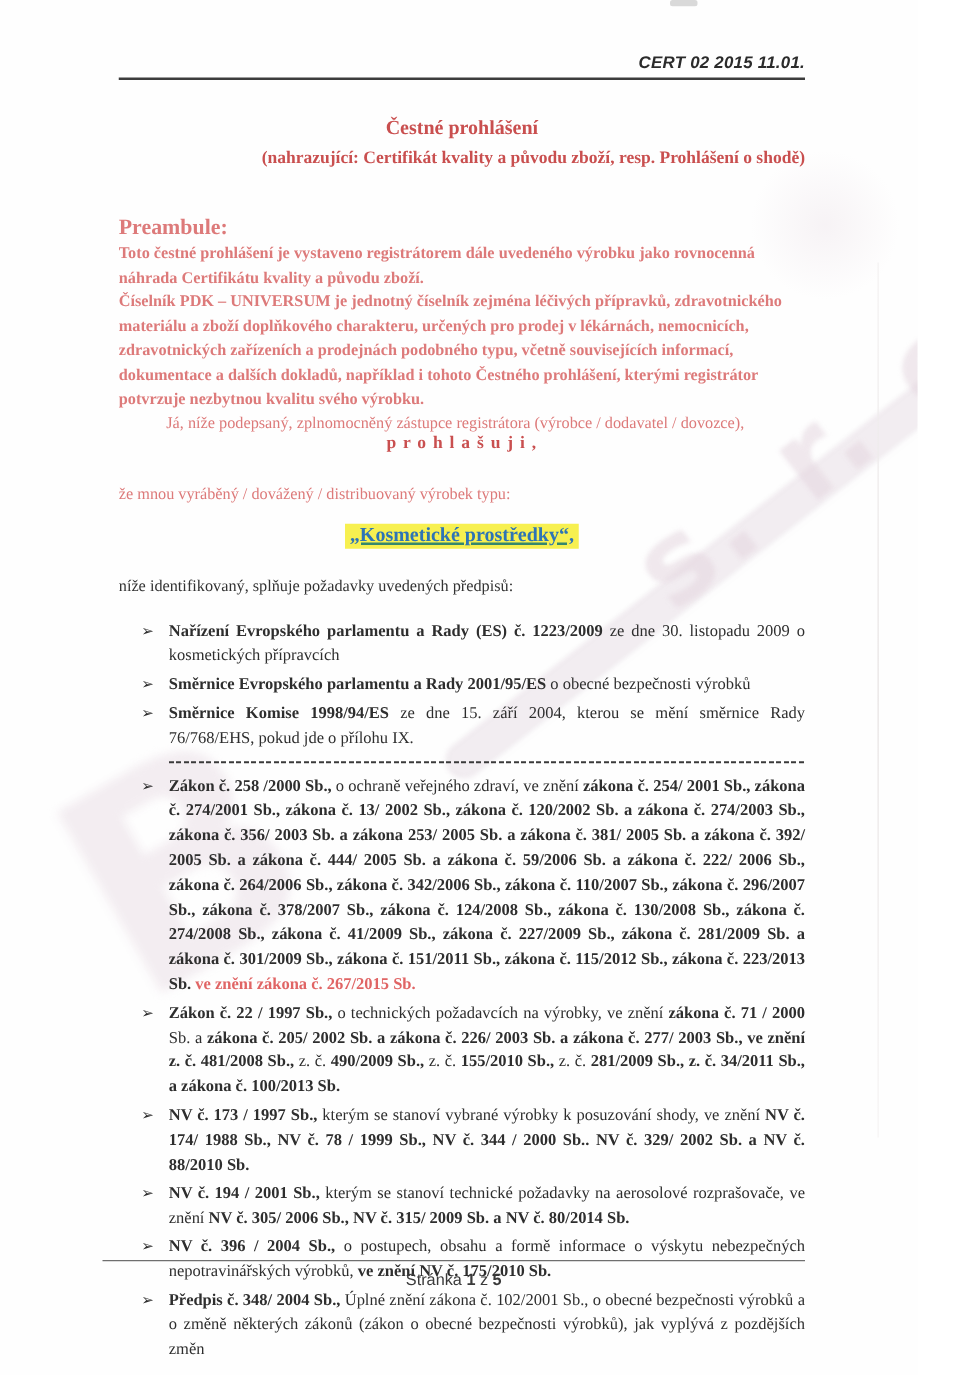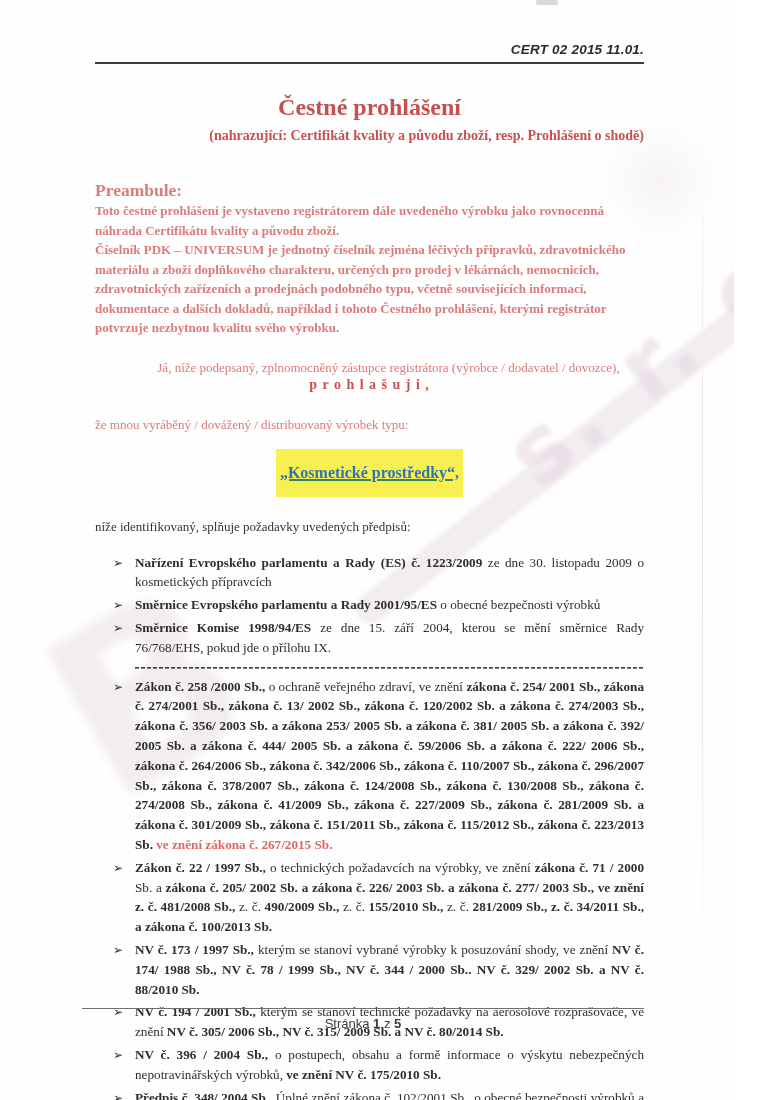--- a/index.html
+++ b/index.html
@@ -46,51 +46,51 @@
   
   .doc-code{
     text-align:right;font-family:"Liberation Sans",sans-serif;
     font-style:italic;font-weight:bold;font-size:13.5px;color:#2b2b2b;
     letter-spacing:0.2px;
   }
   .header-rule{border:none;border-top:2px solid #3c3c3c;margin:5px 0 0 0;}
   
   .title{
     text-align:center;margin-top:30px;
-    font-size:24px;font-weight:bold;color:var(--accent,#c94f4f);
+    font-size:16px;font-weight:bold;color:var(--accent,#c94f4f);
   }
   .subtitle{
     text-align:right;margin-top:7px;
     font-size:14px;font-weight:bold;color:var(--accent,#c94f4f);
   }
   
   .preamble-heading{
     margin-top:36px;font-size:17.5px;font-weight:bold;color:var(--pink,#dd7a7a);
   }
   .preamble p{
     margin:0;font-size:13px;font-weight:bold;line-height:1.5;
     color:var(--pink,#dd7a7a);text-align:left;
   }
   .intro-line{
-    margin-top:21px;padding-left:38px;font-size:13px;
-    color:var(--pink,#dd7a7a);line-height:1.4;text-align:center;
+    padding-left:38px;font-size:13px;
+    color:var(--pink,#dd7a7a);line-height:1.4;
   }
   .verb-line{
     text-align:center;font-size:14px;font-weight:bold;
     letter-spacing:1px;color:var(--accent,#c94f4f);
   }
   .product-line{
     margin-top:24px;font-size:13px;color:var(--pink,#dd7a7a);
   }
   .product-type-wrap{text-align:center;margin-top:16px;}
   .product-type{
     display:inline-block;background:var(--hl,#f7f050);
     color:var(--blue,#2e74b5);font-size:16px;font-weight:bold;
     text-decoration:underline;text-decoration-thickness:2px;
-    text-decoration-color:#35876d;padding:15px 4px;
+    text-decoration-color:#35876d;padding:1px 4px;
   }
   .compliance-line{margin-top:22px;font-size:13px;color:#333;}
   
   .legislation{margin-top:18px;}
   .li{
     display:flex;align-items:flex-start;
     font-size:13.2px;line-height:1.5;margin-bottom:3px;
   }
   .marker{
     flex:0 0 22px;margin-left:18px;

